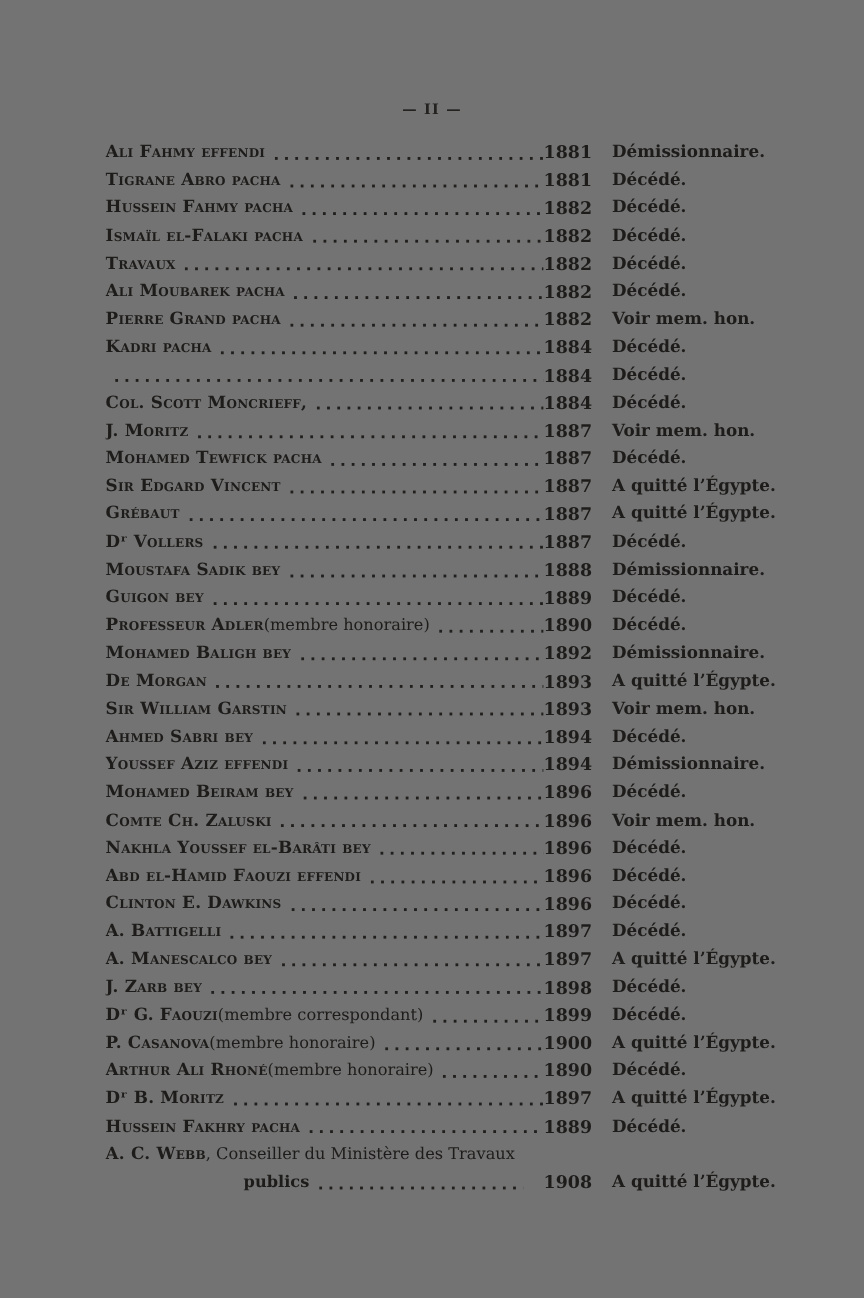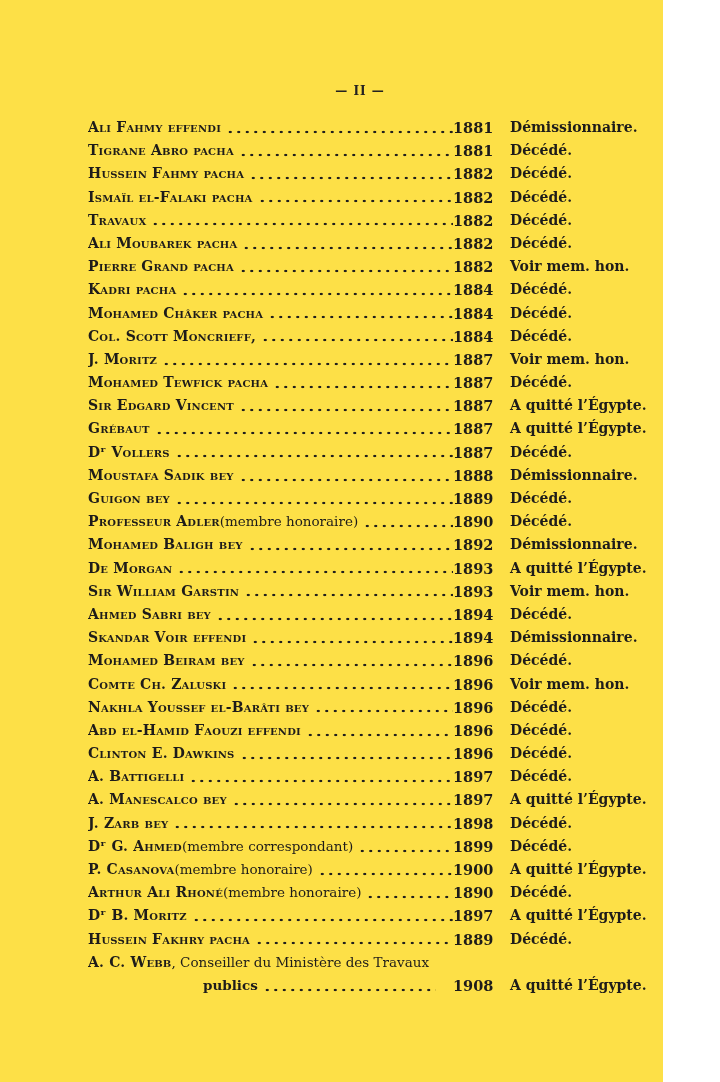--- a/index.html
+++ b/index.html
@@ -5,22 +5,22 @@
   html, body { margin: 0; padding: 0; }
   body {
     width: 720px; height: 1082px;
     background: #ffffff;
     font-family: "DejaVu Serif", "Liberation Serif", serif;
     color: #1e1c1a;
     overflow: hidden;
   }
   .page {
     position: relative;
-    width: 663px; height: 1082px;
-    background: #fde047;
+    width: 720px; height: 1082px;
+    background: #737373;
   }
   .page-header {
     position: absolute;
     top: 84px; left: 0; width: 720px;
     text-align: center;
     font-size: 12px;
     font-weight: 700;
     letter-spacing: 1px;
     color: #242220;
   }
@@ -143,21 +143,20 @@
       <div class="row">
         <span class="name-wrap">
           <span class="name">Kadri pacha</span>
           <span class="leader"></span>
         </span>
         <span class="year">1884</span>
         <span class="status">Décédé.</span>
       </div>
       <div class="row">
         <span class="name-wrap">
-          <span class="name">Mohamed Châker pacha</span>
           <span class="leader"></span>
         </span>
         <span class="year">1884</span>
         <span class="status">Décédé.</span>
       </div>
       <div class="row">
         <span class="name-wrap">
           <span class="name">Col. Scott Moncrieff,</span>
           <span class="leader"></span>
         </span>
@@ -256,21 +255,21 @@
       <div class="row">
         <span class="name-wrap">
           <span class="name">Ahmed Sabri bey</span>
           <span class="leader"></span>
         </span>
         <span class="year">1894</span>
         <span class="status">Décédé.</span>
       </div>
       <div class="row">
         <span class="name-wrap">
-          <span class="name">Skandar Voir effendi</span>
+          <span class="name">Youssef Aziz effendi</span>
           <span class="leader"></span>
         </span>
         <span class="year">1894</span>
         <span class="status">Démissionnaire.</span>
       </div>
       <div class="row">
         <span class="name-wrap">
           <span class="name">Mohamed Beiram bey</span>
           <span class="leader"></span>
         </span>
@@ -328,21 +327,21 @@
       <div class="row">
         <span class="name-wrap">
           <span class="name">J. Zarb bey</span>
           <span class="leader"></span>
         </span>
         <span class="year">1898</span>
         <span class="status">Décédé.</span>
       </div>
       <div class="row">
         <span class="name-wrap">
-          <span class="name">Dʳ G. Ahmed</span>
+          <span class="name">Dʳ G. Faouzi</span>
           <span class="note"> (membre correspondant)</span>
           <span class="leader"></span>
         </span>
         <span class="year">1899</span>
         <span class="status">Décédé.</span>
       </div>
       <div class="row">
         <span class="name-wrap">
           <span class="name">P. Casanova</span>
           <span class="note"> (membre honoraire)</span>

